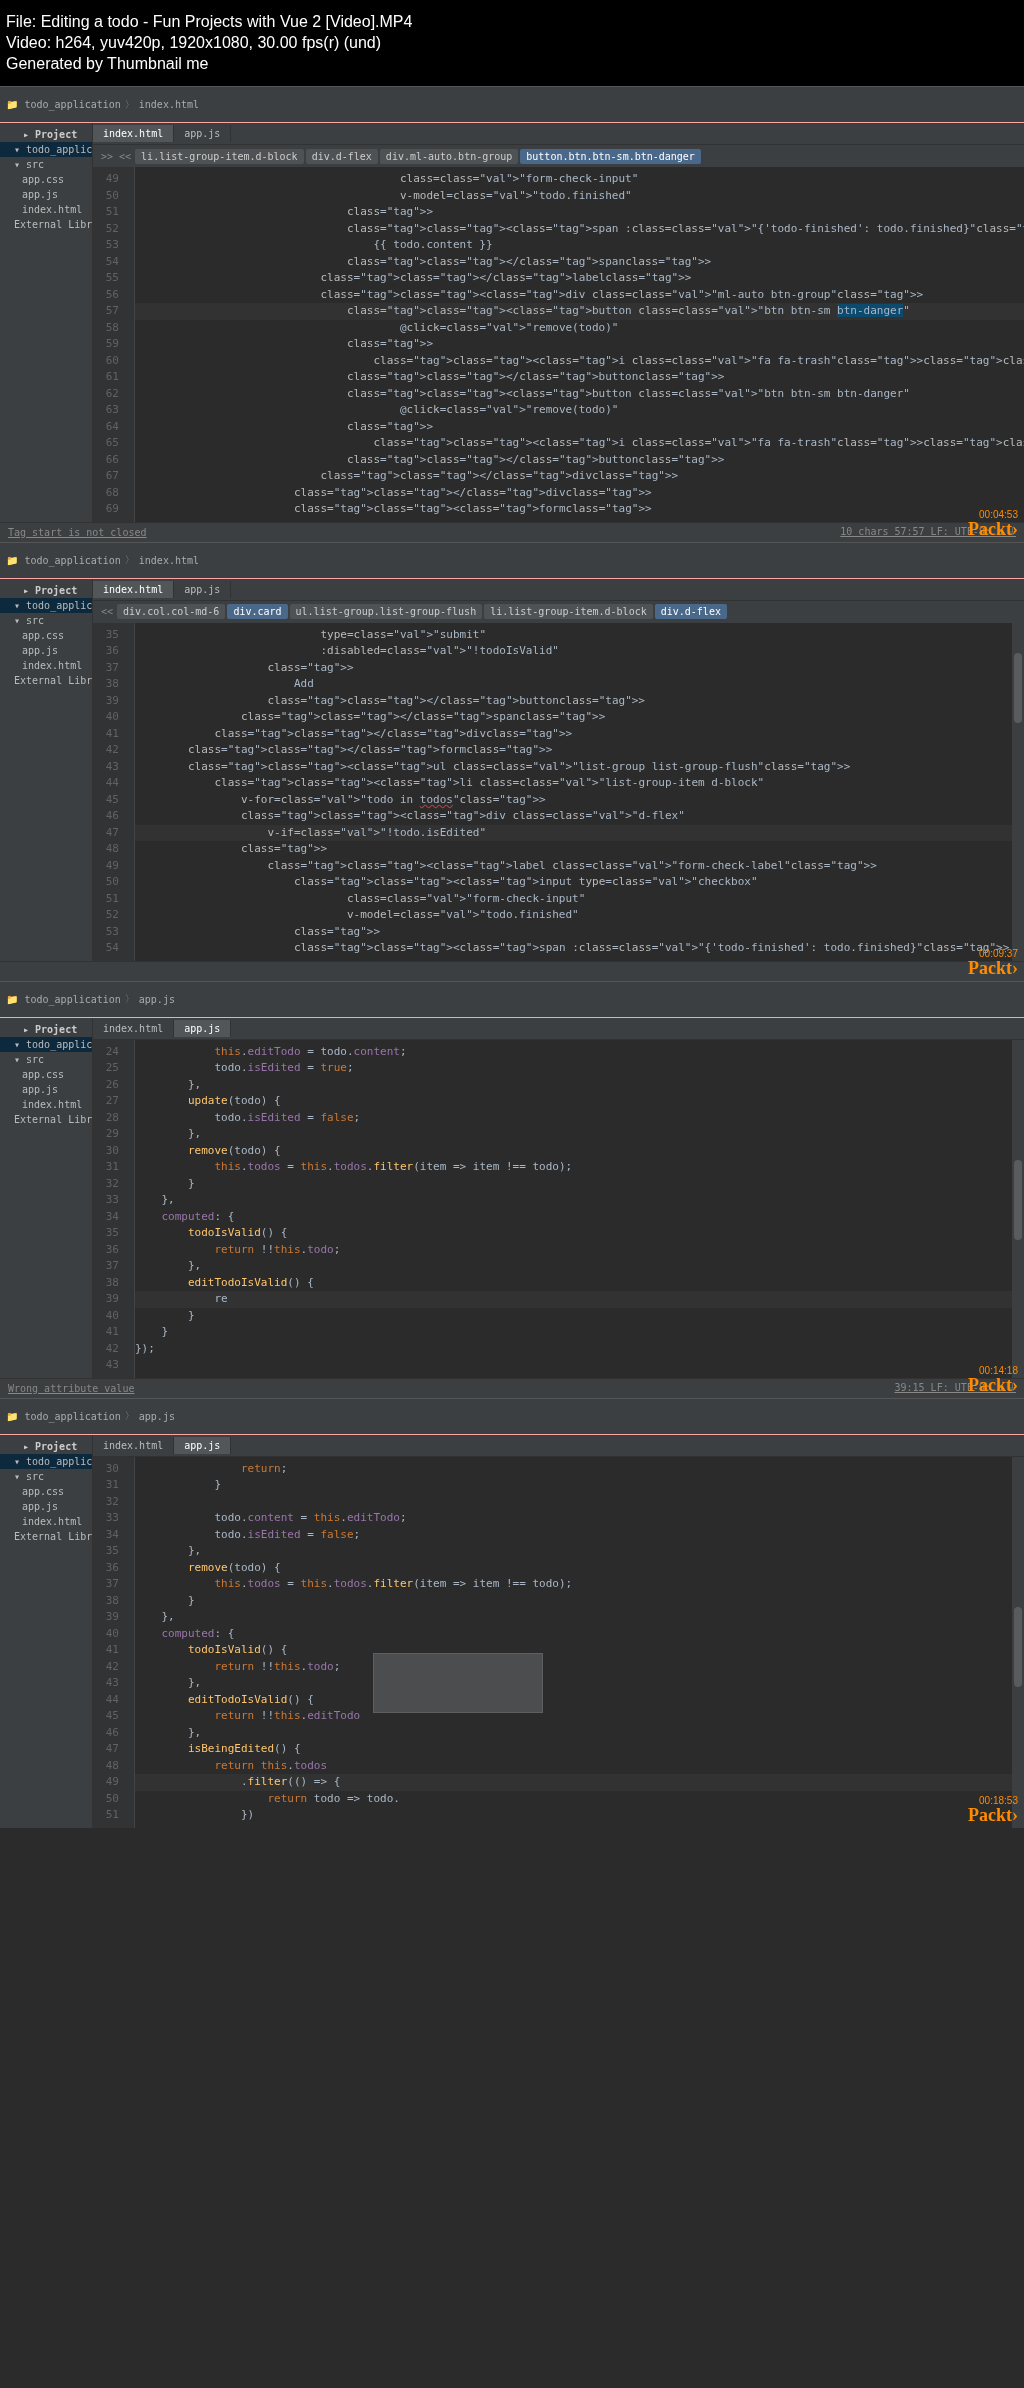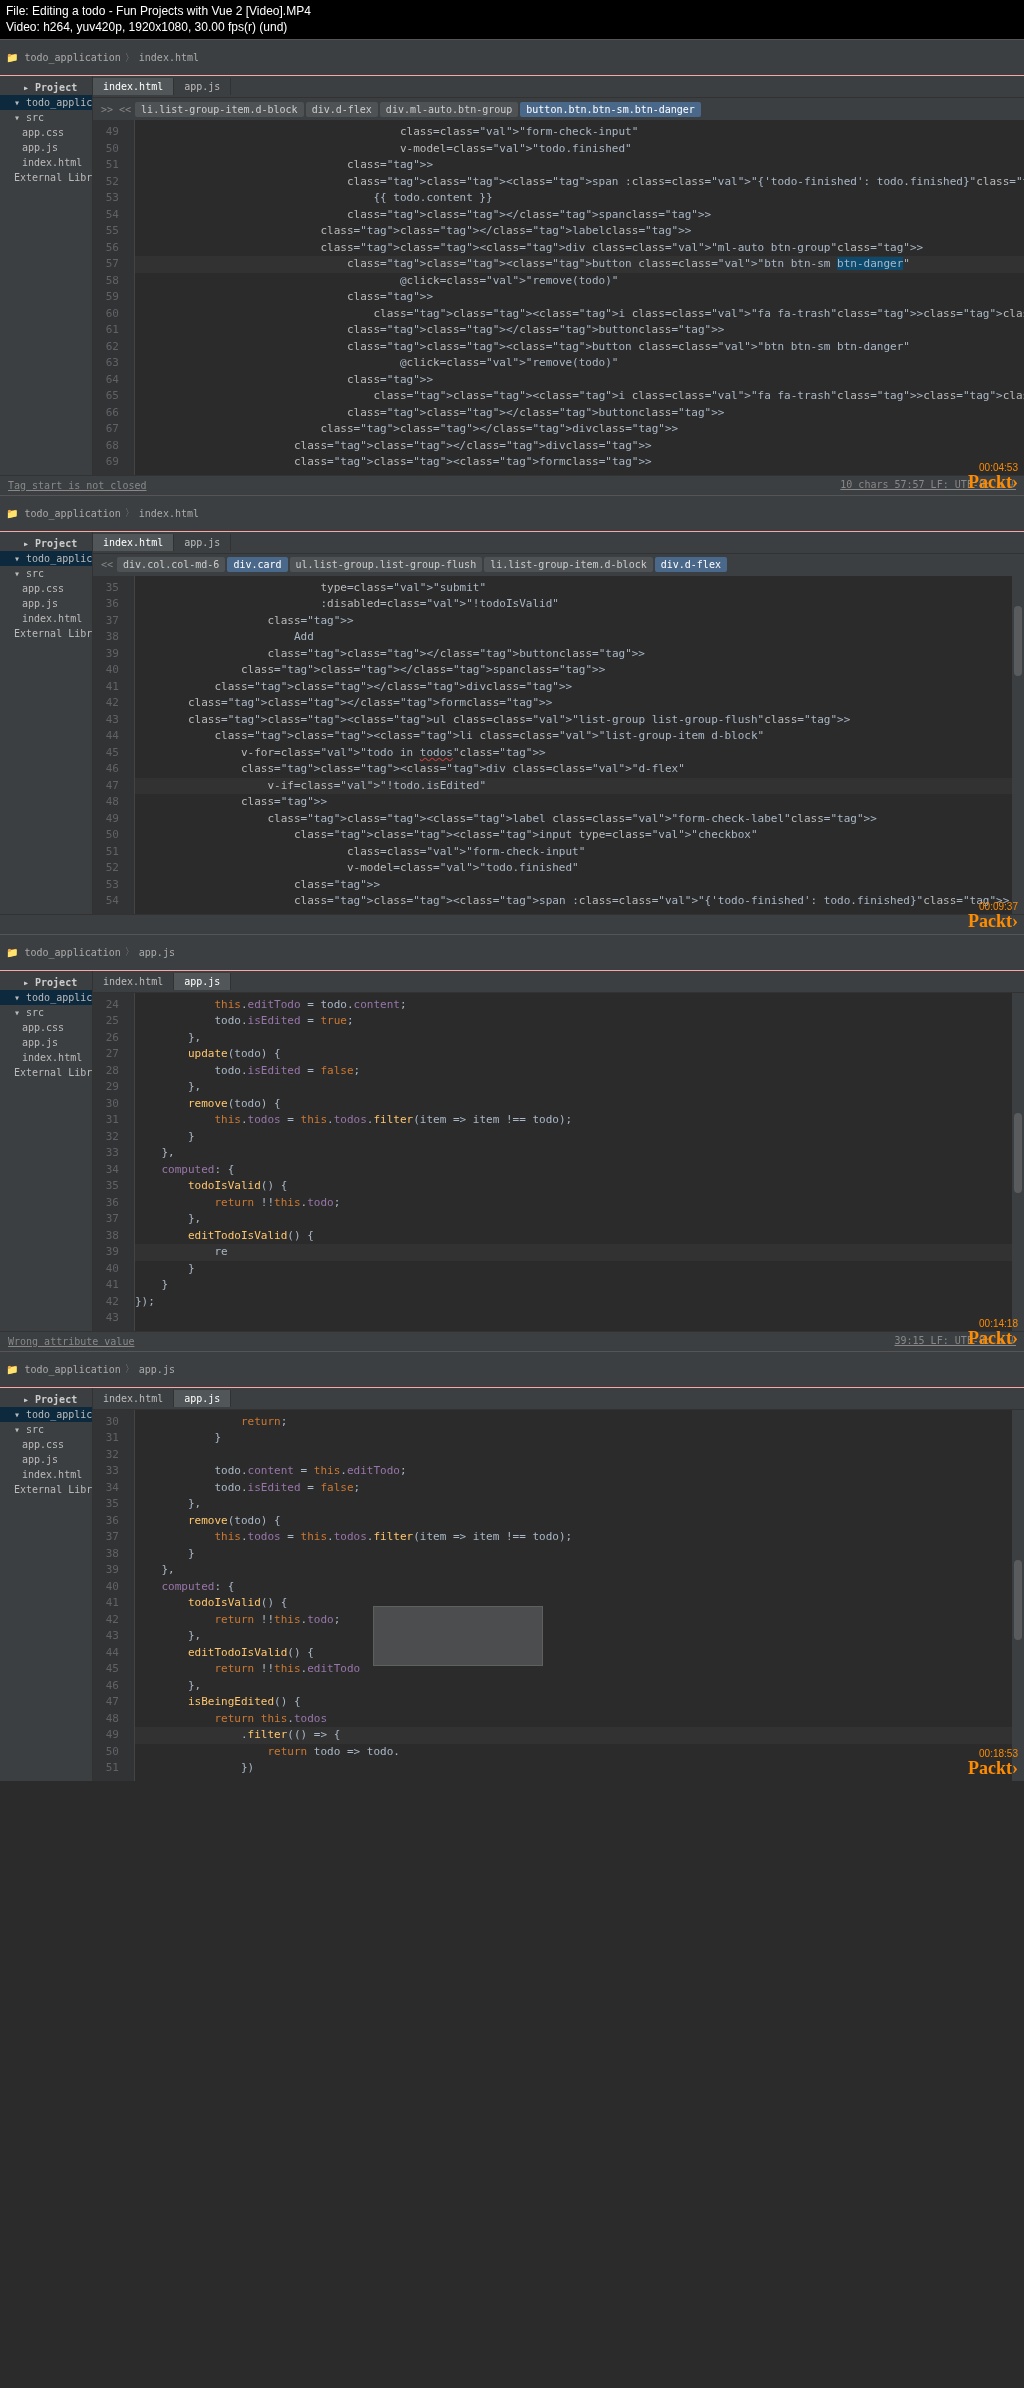--- a/index.html
+++ b/index.html
@@ -1,17 +1,17 @@
 <!DOCTYPE html>
 <html><head>
 <meta charset="utf-8">
 <style>
 * { margin:0; padding:0; box-sizing:border-box; }
 body { background:#2b2b2b; font-family:'Menlo','Consolas',monospace; font-size:11px; color:#a9b7c6; width:1024px; }
-.metadata { background:#000; color:#fff; font-family:Arial,sans-serif; font-size:12px; padding:4px 6px; line-height:1.3; }
+.metadata { background:#000; color:#fff; font-family:Arial,sans-serif; font-size:16px; padding:12px 6px; line-height:1.3; }
 .pane { position:relative; background:#3c3f41; border-top:1px solid #555; }
 .toolbar { height:36px; background:#3c3f41; display:flex; align-items:center; padding:0 6px; font-size:10px; color:#888; border-bottom:1px solid #fca5a5; }
 .toolbar .sep { margin:0 4px; }
 .toolbar .crumb { color:#aaa; }
 .splitter { display:flex; }
 .sidebar { width:93px; background:#3c3f41; border-right:1px solid #323232; font-size:10px; padding:4px 0; }
 .side-row { padding:2px 4px 2px 14px; color:#bbb; white-space:nowrap; overflow:hidden; }
 .side-row.folder { font-weight:bold; color:#ccc; padding-left:23px; }
 .side-row.sel { background:#0d293e; }
 .side-row.file { padding-left:22px; }
@@ -45,20 +45,21 @@
 .tooltip-box { position:absolute; background:#4b4d4f; border:1px solid #5e6060; width:170px; height:60px; }
 .scrollbar-v { width:12px; background:#3c3f41; position:relative; }
 .scroll-thumb { position:absolute; left:2px; width:8px; background:#595b5d; border-radius:4px; }
 </style>
 </head>
 <body>
 
 <div class="metadata">
   <div>File: Editing a todo - Fun Projects with Vue 2 [Video].MP4</div>
   <div>Video: h264, yuv420p, 1920x1080, 30.00 fps(r) (und)</div>
+  <div>Generated by Thumbnail me</div>
 </div>
 
 <div class="pane">
   <div class="toolbar">
     <span class="crumb">📁 <span>todo_application</span></span>
     <span class="sep">〉</span>
     <span class="crumb">index.html</span>
   </div>
   <div class="splitter">
     <div class="sidebar">

